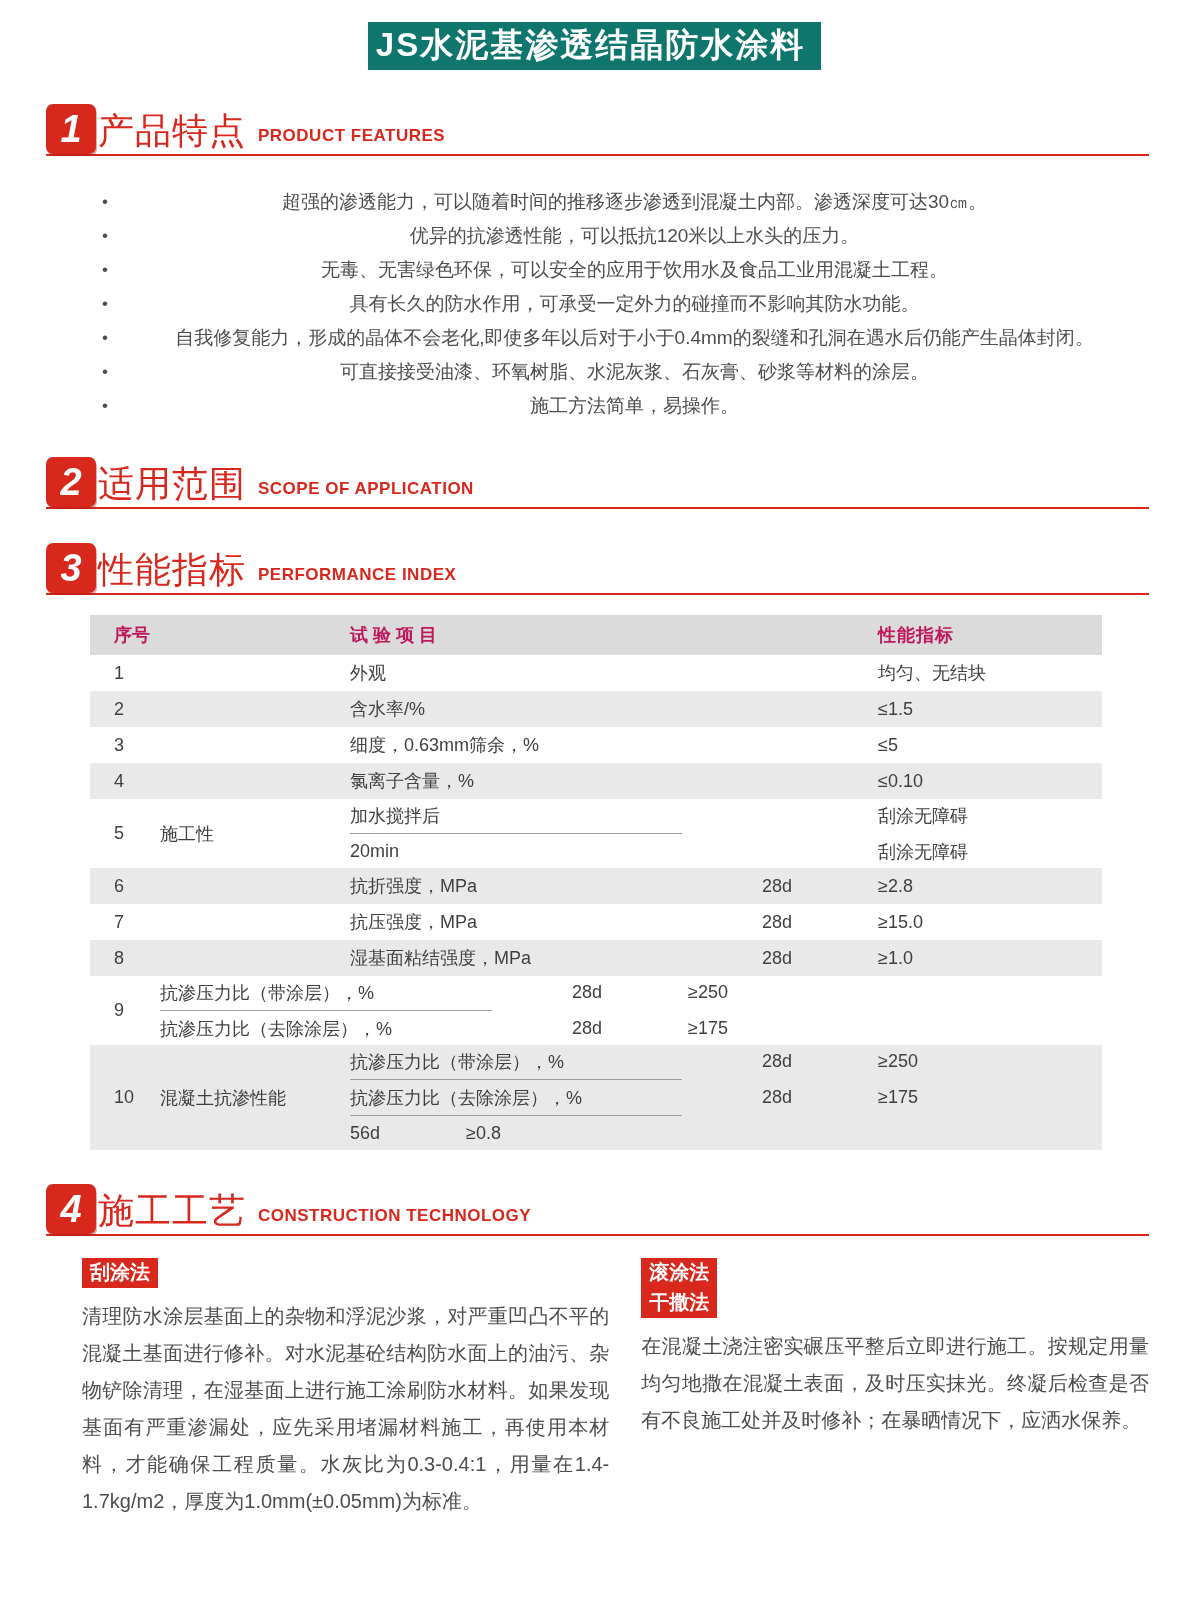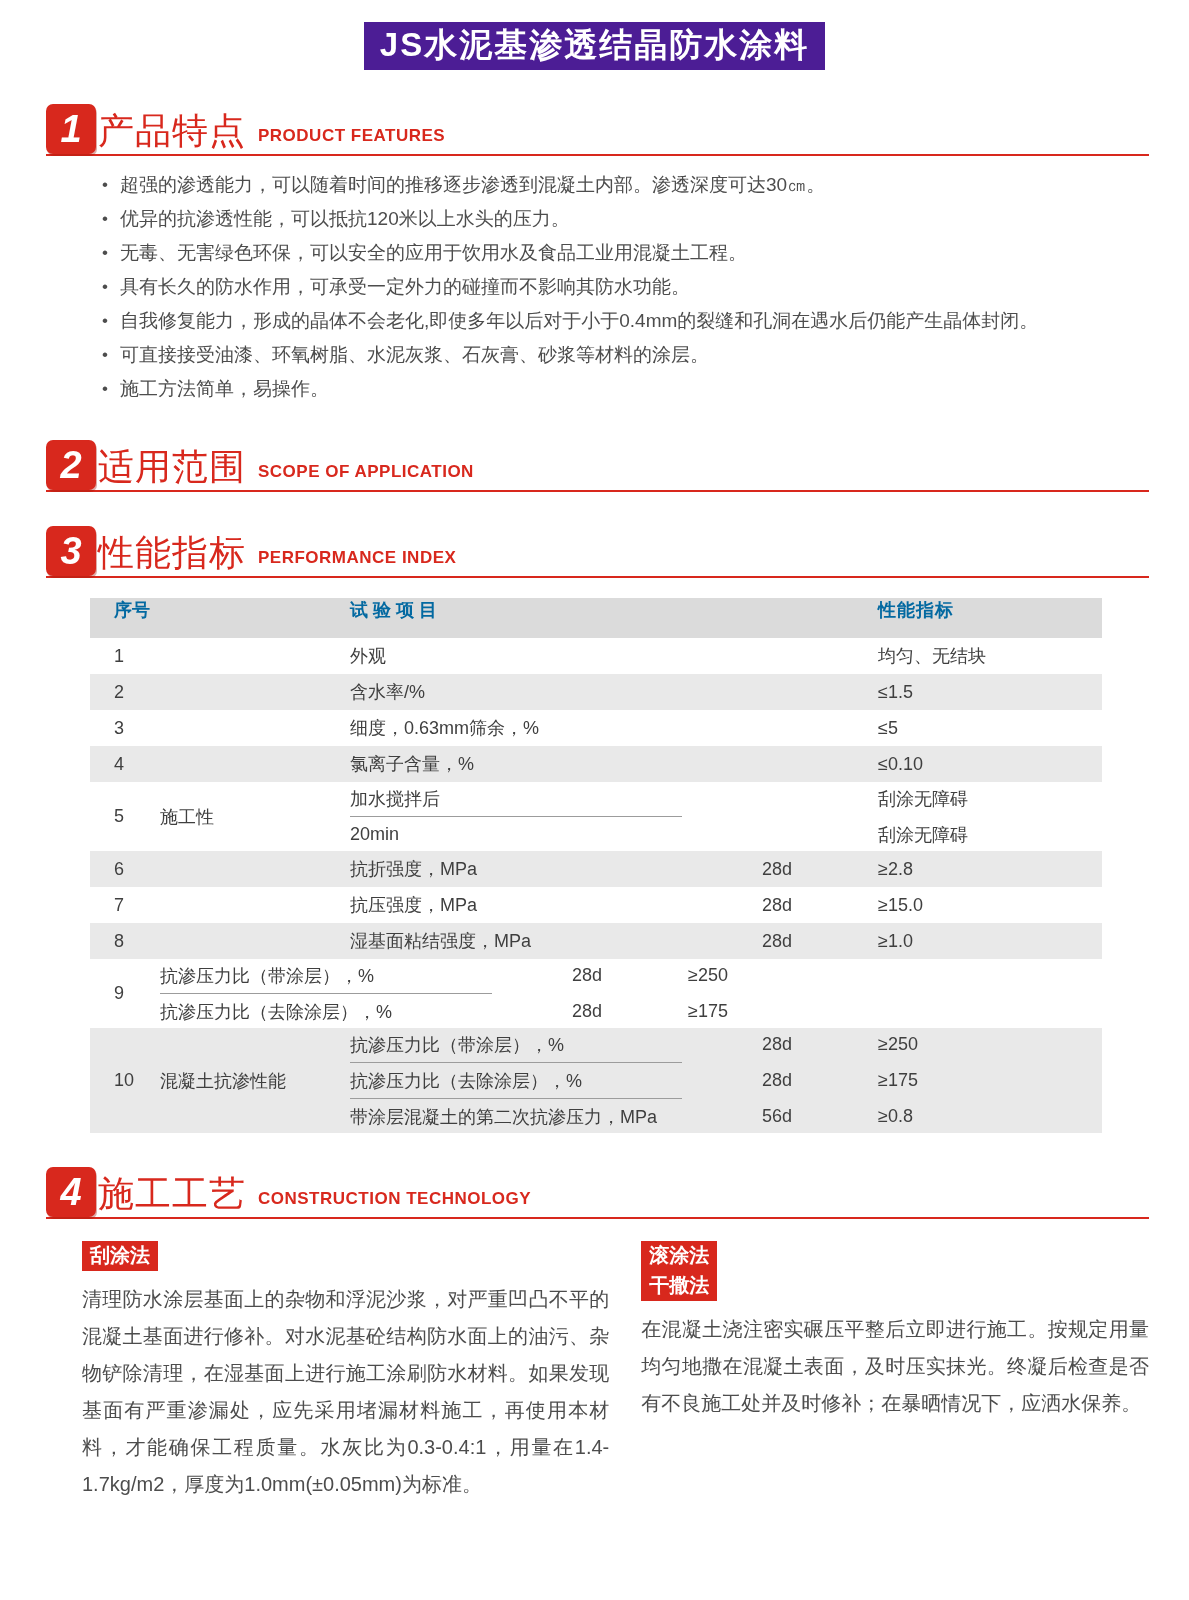--- a/index.html
+++ b/index.html
@@ -7,23 +7,23 @@
   body {
     width:1189px; height:1600px; margin:0 auto; position:relative;
     font-family:"Liberation Sans","DejaVu Sans",sans-serif;
     color:#454545; overflow:hidden;
   }
   .page { padding:0 40px 0 46px; }
 
   
   .banner-wrap { text-align:center; padding-top:22px; }
   .banner {
-    display:inline-block; background:#4c1d95; color:#ffffff;
+    display:inline-block; background:#0f766e; color:#ffffff;
     font-size:33px; font-weight:bold; letter-spacing:2px;
-    padding:5px 16px 7px 16px; line-height:1.1;
+    padding:5px 16px 7px 8px; line-height:1.1;
   }
 
   
   .sec-header {
     display:flex; align-items:flex-end; margin-top:34px;
     border-bottom:2px solid #d8281d; padding-bottom:2px; position:relative;
   }
   .sec-badge {
     width:50px; height:50px; background:#d8281d; border-radius:7px;
     color:#fff; font-size:38px; font-weight:bold; font-style:italic;
@@ -34,40 +34,40 @@
   .sec-title {
     color:#d8281d; font-size:36px; font-weight:normal; letter-spacing:1px;
     margin-left:2px; line-height:1; padding-bottom:3px;
   }
   .sec-sub {
     color:#d8281d; font-size:17px; font-weight:bold; margin-left:12px;
     padding-bottom:6px; letter-spacing:.5px;
   }
 
   
-  .bullets { margin:12px 0 0 56px; list-style:none; }
+  .bullets { margin:29px 0 0 56px; list-style:none;text-align:center; }
   .bullets li {
     font-size:19px; line-height:34px; color:#4d4d4d; position:relative;
     padding-left:18px;
   }
   .bullets li::before {
     content:"•"; position:absolute; left:0; top:0; color:#4d4d4d; font-size:17px;
   }
 
   
   .scope-text {
     margin:22px 0 0 36px; width:1040px;
     font-size:20px; line-height:37px; color:#4d4d4d; text-align:justify;
   }
 
   
   .ptable { margin:20px 0 0 44px; width:1012px; font-size:18px; color:#3f3f3f; }
   .p-head {
-    display:flex; background:#dbdbdb; font-weight:bold; color:#0369a1;
-    height:40px; 
+    display:flex; background:#dbdbdb; font-weight:bold; color:#be185d;
+    height:40px; align-items:center;
   }
   .p-row { display:flex; align-items:stretch; }
   .p-row.shade { background:#e9e9e9; }
   .c-no   { flex:0 0 70px;  padding-left:24px; display:flex; align-items:center; }
   .c-group{ flex:0 0 190px; display:flex; align-items:center; }
   .c-items{ flex:1 1 auto; display:flex; flex-direction:column; justify-content:center; }
   .c-item { display:flex; align-items:center; min-height:36px; }
   .c-item.multi { min-height:33px; }
   .c-name { flex:0 0 412px; }
   .c-age  { flex:0 0 116px; }
@@ -255,21 +255,20 @@
               <div class="c-value">≥250</div>
             </div>
             <div class="c-div"></div>
             <div class="c-item multi">
               <div class="c-name">抗渗压力比（去除涂层），%</div>
               <div class="c-age">28d</div>
               <div class="c-value">≥175</div>
             </div>
             <div class="c-div"></div>
             <div class="c-item multi">
-              <div class="c-name">带涂层混凝土的第二次抗渗压力，MPa</div>
               <div class="c-age">56d</div>
               <div class="c-value">≥0.8</div>
             </div>
           </div>
         </div>
       </div>
   </div>
 
   <div class="sec-header">
     <div class="sec-badge">4</div>

